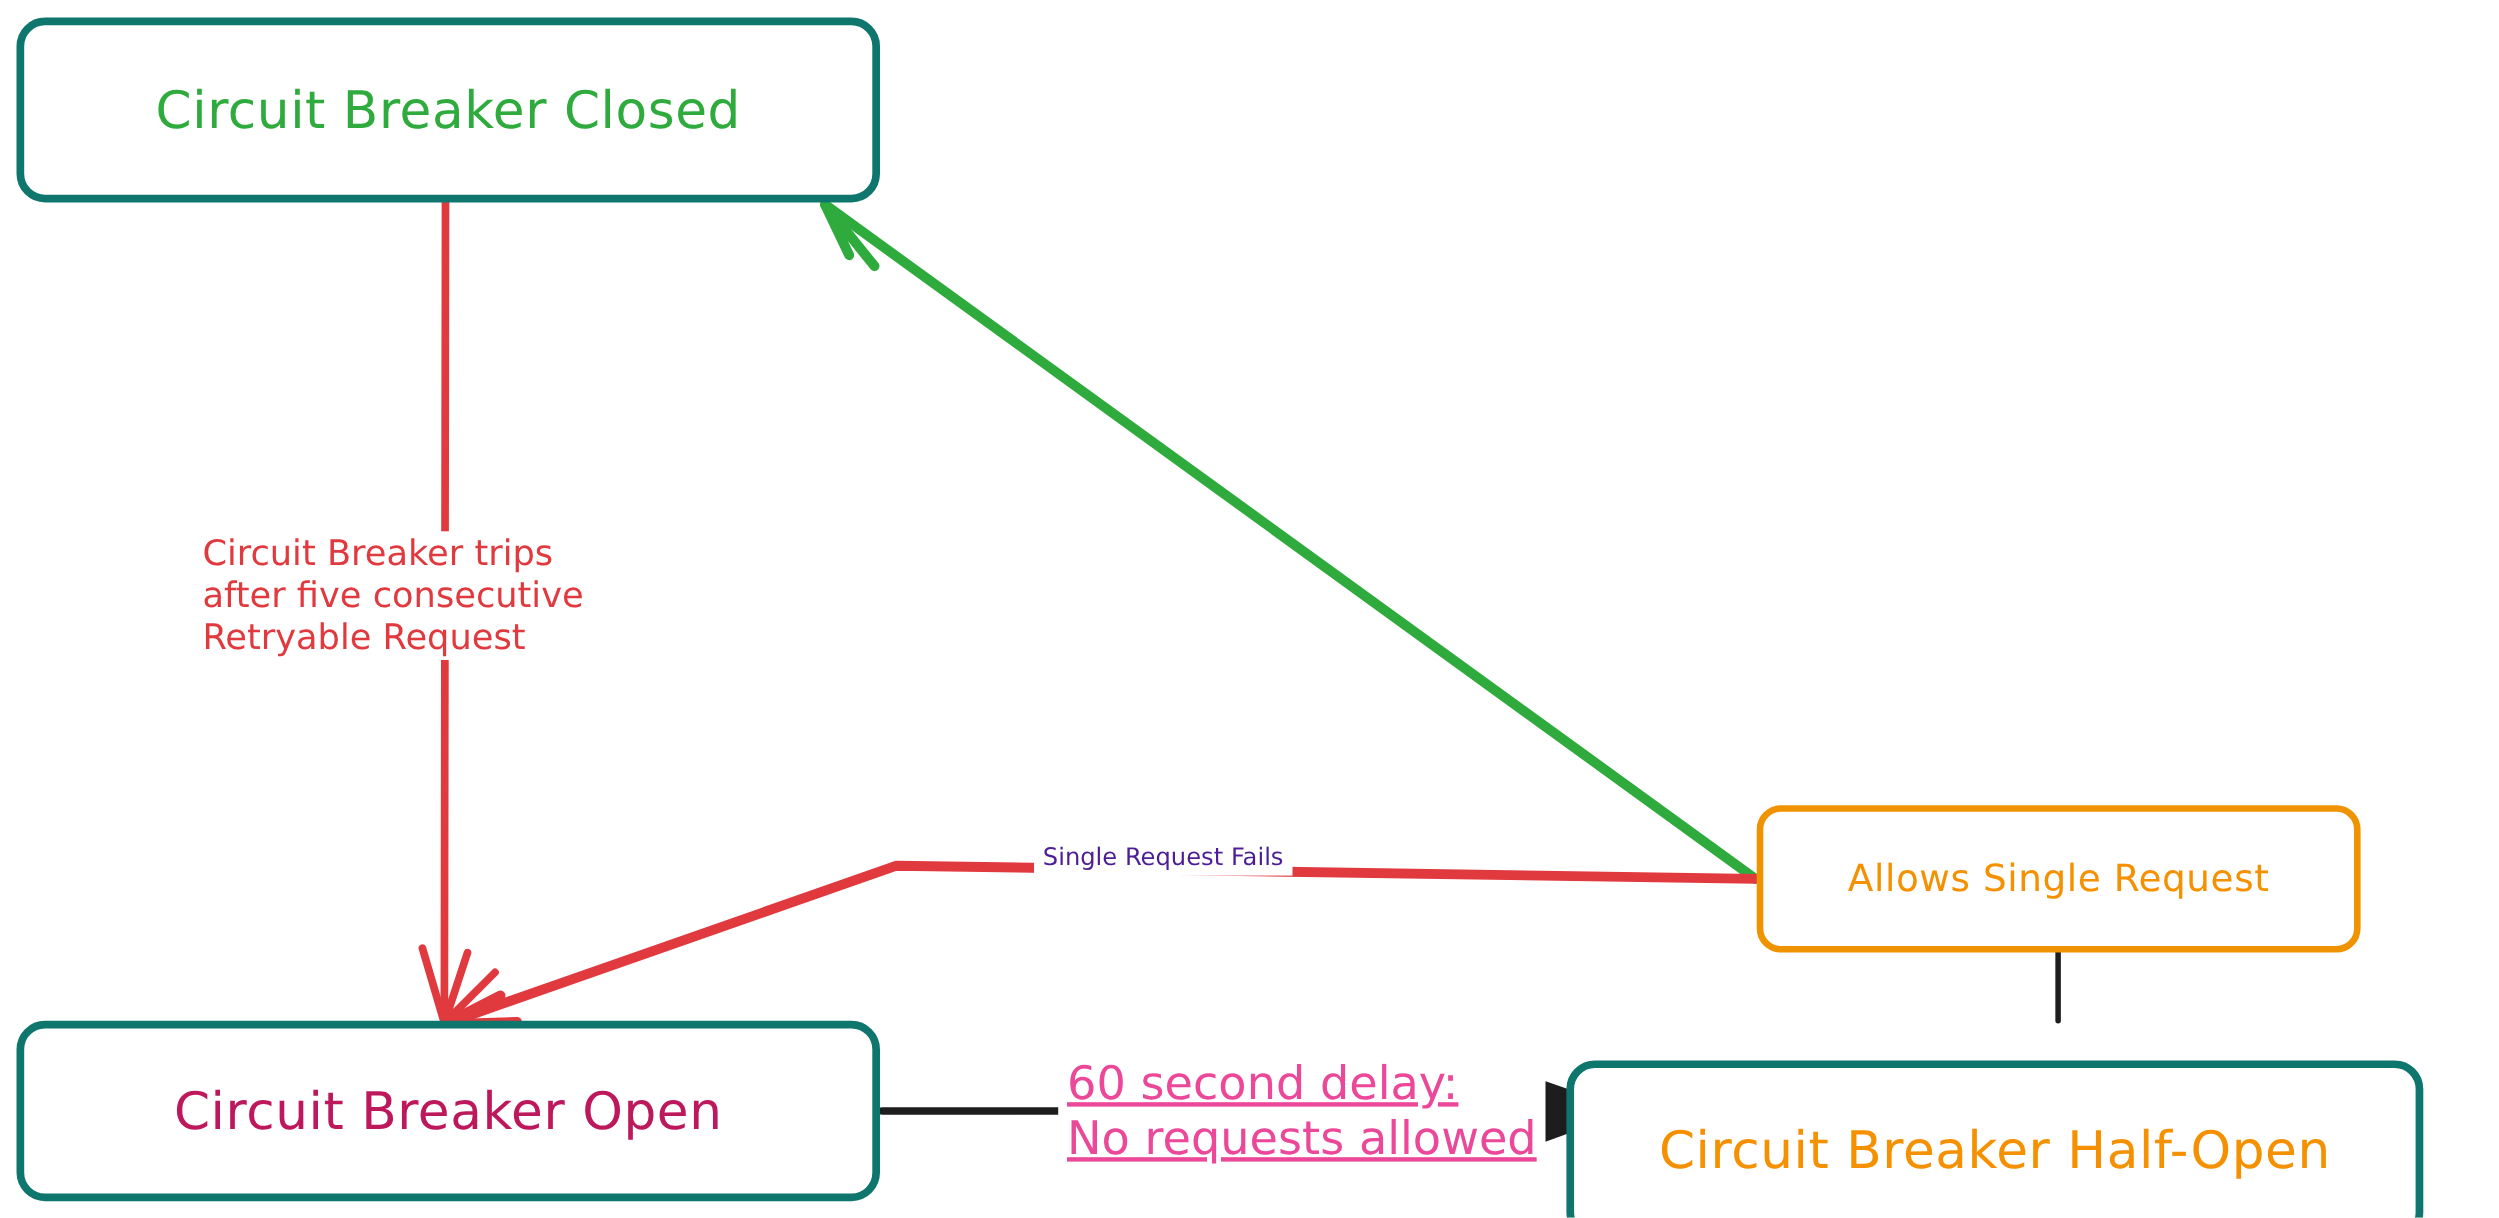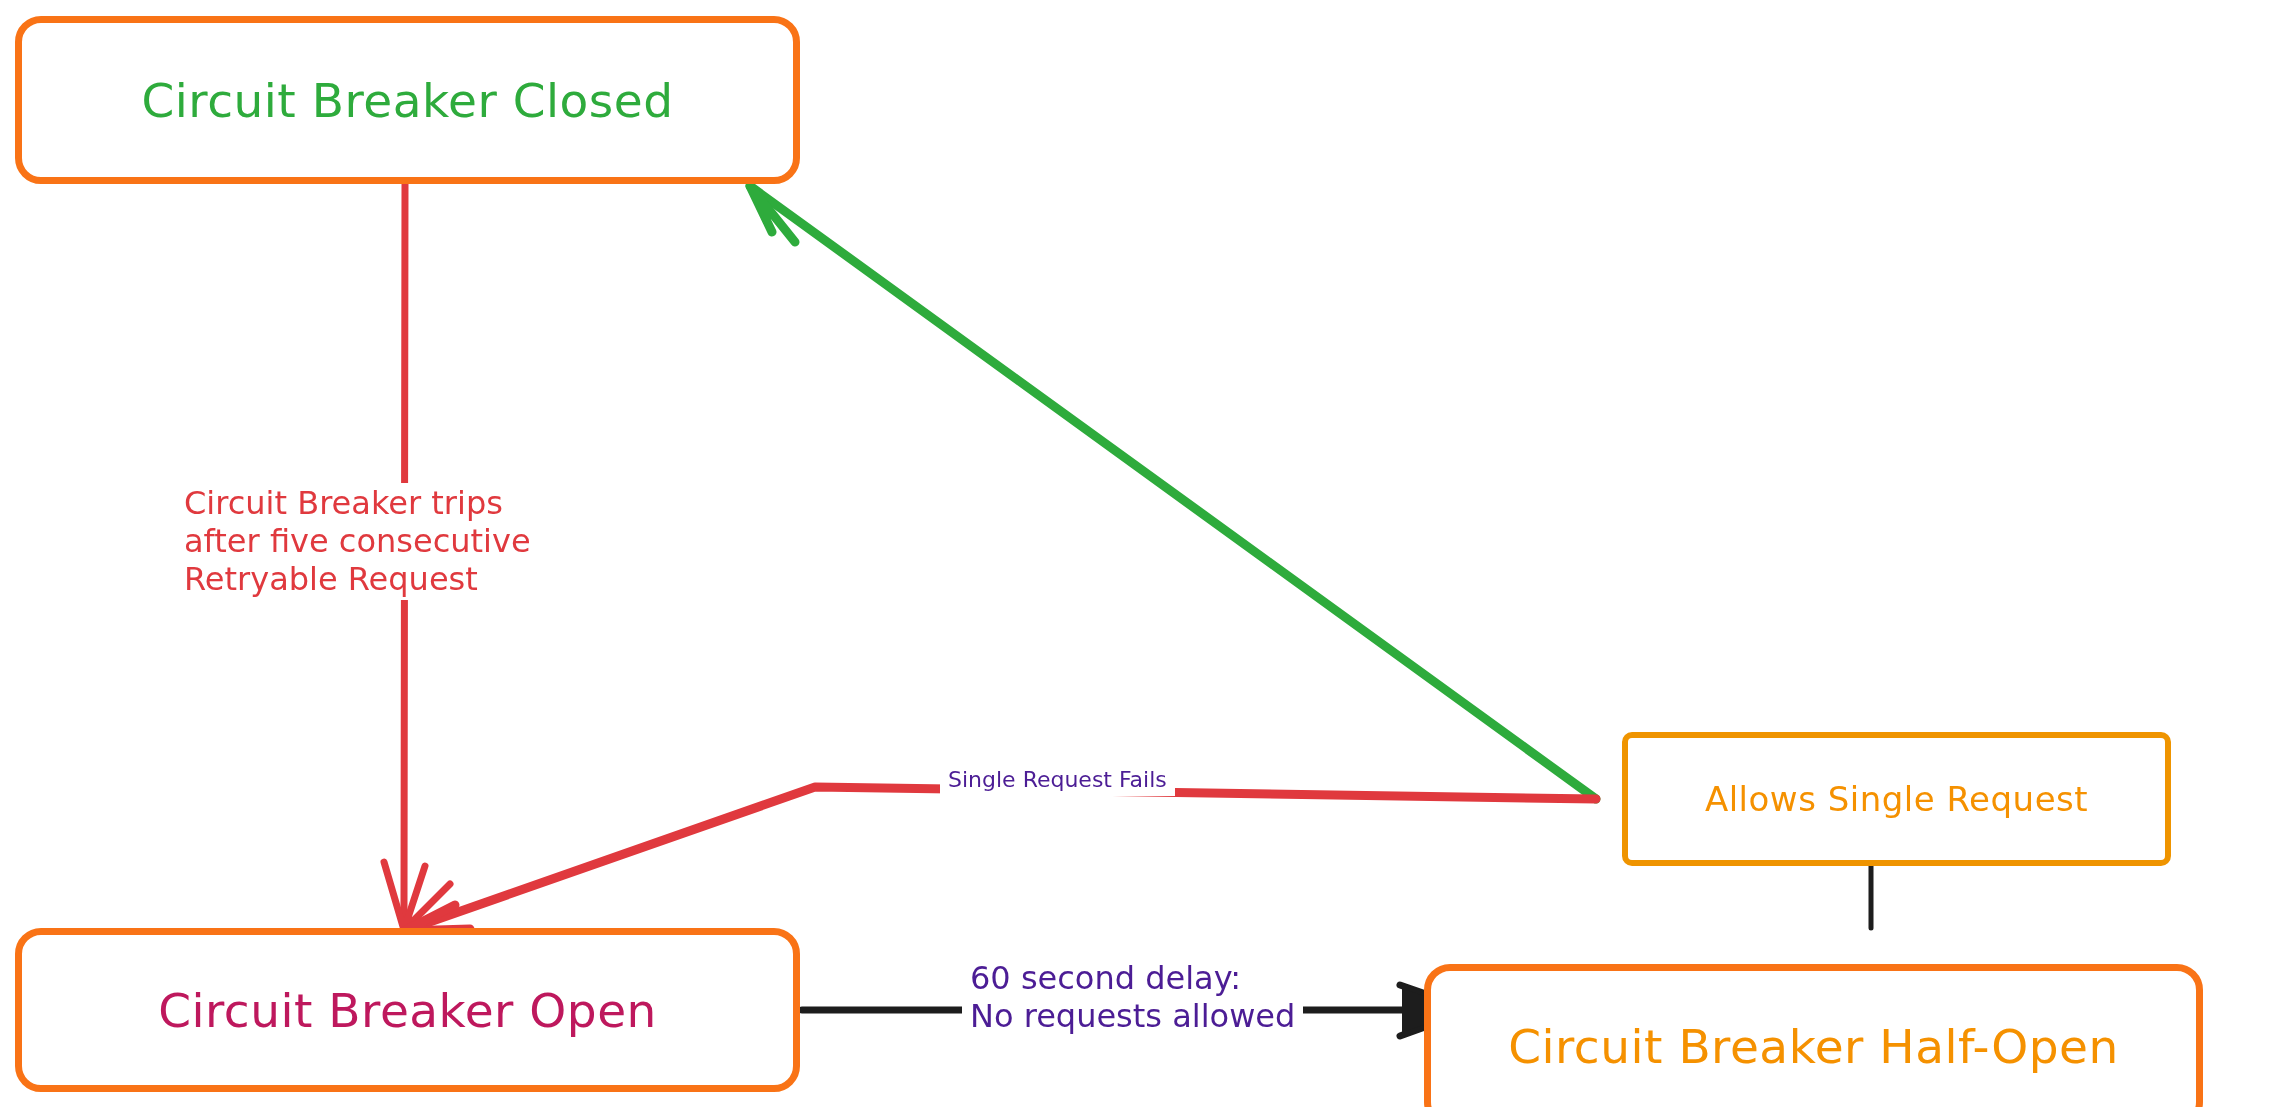--- a/index.html
+++ b/index.html
@@ -27,26 +27,25 @@
     position: absolute;
     box-sizing: border-box;
     display: flex;
     align-items: center;
     justify-content: center;
     background: #ffffff;
     border-radius: 26px;
     z-index: 3;
   }
   .node-black {
-    border: 7px solid #f97316;
+    border: 7px solid #0f766e;
   }
   .node-orange {
     border: 6px solid #ef9400;
-    border-radius: 10px;
-    margin-left: 25px;
+    border-radius: 22px;
   }
   .node-label {
     font-family: "DejaVu Sans", sans-serif;
     font-weight: 400;
     letter-spacing: 0.5px;
     white-space: nowrap;
     line-height: 1;
   }
   #node-closed       { left: 15px;   top: 16px;   width: 785px; height: 168px; }
   #node-open         { left: 15px;   top: 928px;  width: 785px; height: 164px; }
@@ -81,23 +80,24 @@
     padding: 3px 8px;
   }
   #label-fails {
     left: 940px; top: 764px;
     color: #4c1d95;
     font-size: 22px;
     padding: 3px 8px;
   }
   #label-delay {
     left: 962px; top: 958px;
-    color: #4c1d95;
-    font-size: 32px;
+    color: #ec4899;
+    font-size: 42px;
     padding: 2px 8px;
+    text-decoration: underline;
   }
   .lbl-line { display: block; }
 </style>
 </head>
 <body>
 
 <div id="diagram-root">
 
   <svg id="edge-layer" viewBox="0 0 2272 1107" width="2272" height="1107" xmlns="http://www.w3.org/2000/svg">
 

